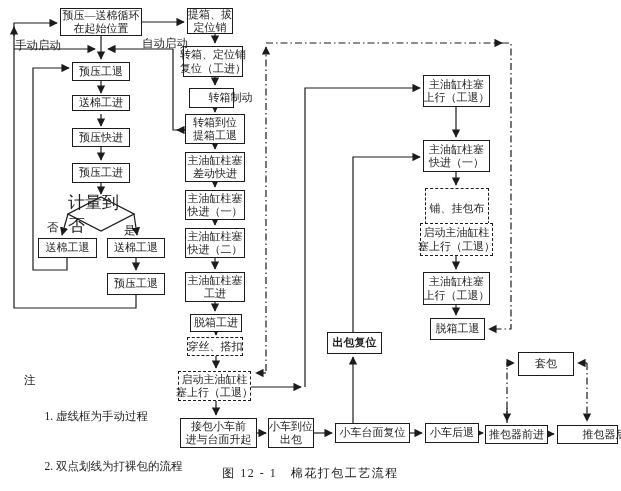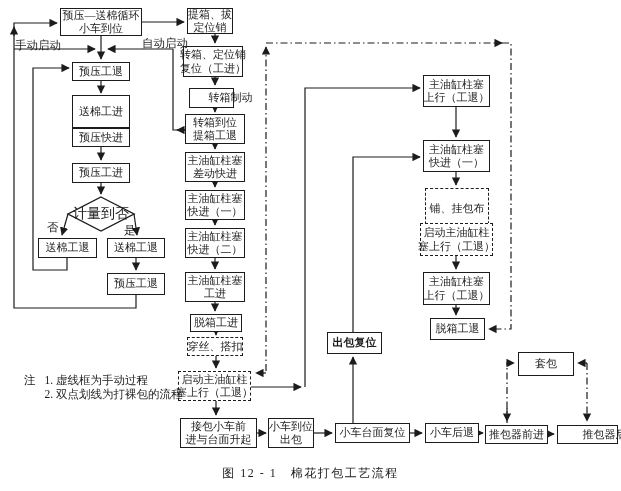--- a/index.html
+++ b/index.html
@@ -15,26 +15,26 @@
   .diamond-shape{fill:#fff;stroke:var(--ink);stroke-width:1.4px;}
   .node{
     position:absolute;z-index:2;background:#fff;border:1.5px solid var(--ink);
     display:flex;align-items:center;justify-content:center;text-align:center;
     font-size:11px;line-height:13.5px;box-sizing:border-box;
   }
   .node.dashed{border-style:dashed;border-width:1.5px;}
   .node span{white-space:pre;}
   .diamond-label{
     position:absolute;z-index:2;display:flex;align-items:center;justify-content:center;
-    font-size:14px;
+    font-size:17px;
   }
   .lbl{position:absolute;z-index:3;font-size:11.5px;white-space:pre;}
   .notes{position:absolute;z-index:3;left:24px;top:373px;display:flex;font-size:11.5px;line-height:14px;}
   .notes .marker{margin-right:9px;}
-  .notes .lines div{white-space:pre;}
+  .notes .lines div{white-space:pre;margin-top:36px;}
   .caption{position:absolute;z-index:3;left:0;right:0;top:465px;text-align:center;
     font-size:12px;letter-spacing:1.5px;}
 </style>
 </head>
 <body>
 
 <div id="stage">
   <svg class="layer" id="edge-layer" width="621" height="491" viewBox="0 0 621 491">
     <defs>
       <marker id="arr" viewBox="0 0 10 10" refX="9" refY="5" markerWidth="7" markerHeight="7" orient="auto-start-reverse">
@@ -90,34 +90,34 @@
         <polyline points="507,408 507,421" class="edge dashdot" marker-end="url(#arr)"></polyline>
         <polyline points="587,363 587,421" class="edge dashdot" marker-end="url(#arr)"></polyline>
         <polyline points="587,363 578,363" class="edge dashdot" marker-end="url(#arr)"></polyline>
       </g>
     <polygon id="diamond-poly" class="diamond-shape" points="101,197 134,214 101,231 68,214"></polygon>
   </svg>
 
   <div id="nodes-layer">
       <div class="node" style="left: 60px; top: 8px; width: 82px; height: 28px;">
         <span>预压—送棉循环
-小车到位</span>
+在起始位置</span>
       </div>
       <div class="node" style="left: 187px; top: 8px; width: 46px; height: 26px;">
         <span>提箱、拔
 定位销</span>
       </div>
       <div class="node" style="left: 72px; top: 62px; width: 58px; height: 19px;">
         <span>预压工退</span>
       </div>
       <div class="node" style="left: 183px; top: 46px; width: 60px; height: 31px;">
         <span>转箱、定位销
 复位（工进）</span>
       </div>
-      <div class="node" style="left: 72px; top: 95px; width: 58px; height: 33px; justify-content: center;">
+      <div class="node" style="left: 72px; top: 95px; width: 58px; height: 16px; justify-content: center;">
         <span>送棉工进</span>
       </div>
       <div class="node" style="left: 189px; top: 88px; width: 45px; height: 20px; padding-left: 38px;">
         <span>转箱制动</span>
       </div>
       <div class="node" style="left: 72px; top: 128px; width: 58px; height: 19px;">
         <span>预压快进</span>
       </div>
       <div class="node" style="left: 185px; top: 114px; width: 60px; height: 30px;">
         <span>转箱到位

